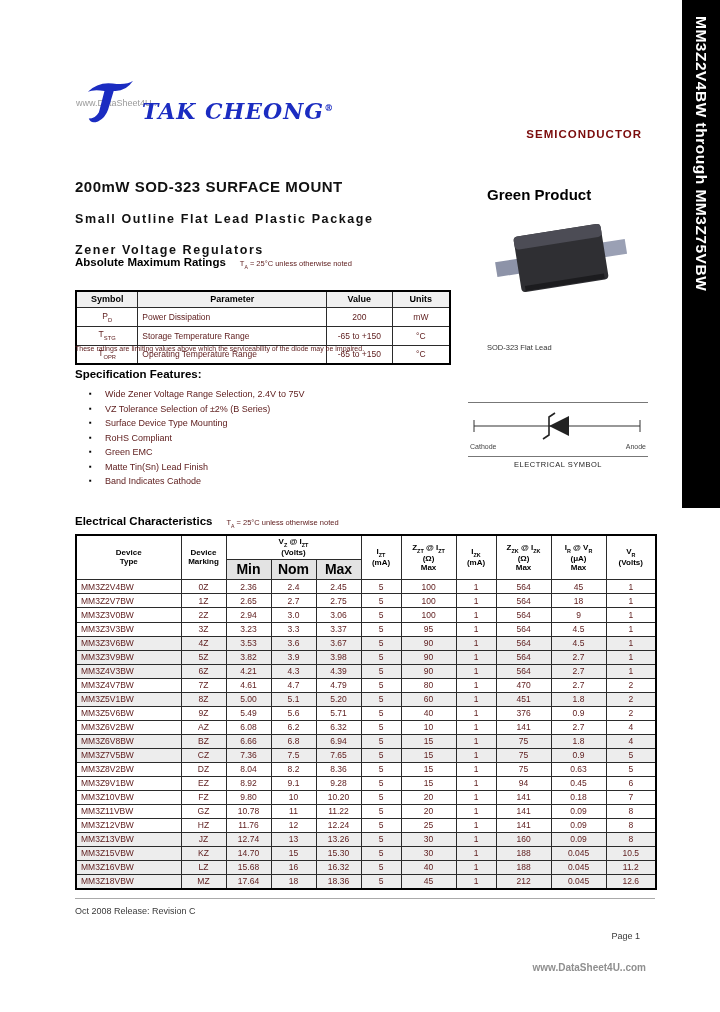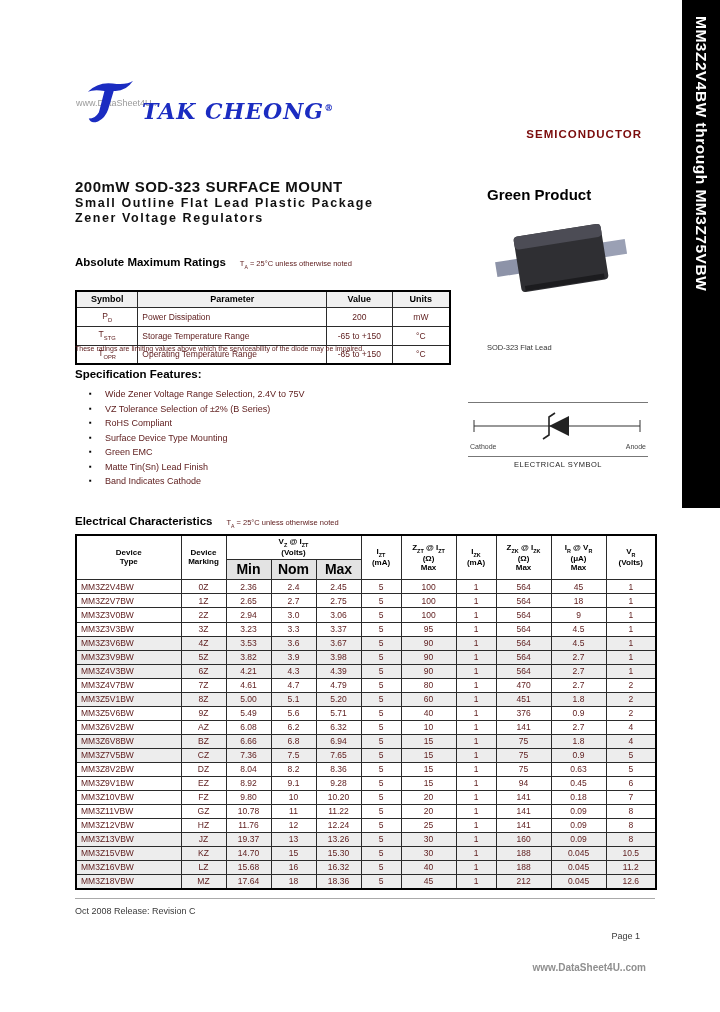--- a/index.html
+++ b/index.html
@@ -22,21 +22,21 @@
   .logo{position:absolute;left:84px;top:78px;display:flex;align-items:flex-end;z-index:1}
   .logo .brand-text{font-family:"DejaVu Serif",serif;font-style:italic;font-weight:bold;
                     color:#1b2cc1;font-size:22px;letter-spacing:1px;margin-left:6px;padding-bottom:6px}
   .logo .reg{font-size:9px;vertical-align:super;color:#1b2cc1;font-weight:bold}
   .semiconductor{position:absolute;right:78px;top:128px;color:#7a0b0b;font-weight:bold;
                  font-size:11.5px;letter-spacing:1px}
 
   
   .title-block{position:absolute;left:75px;top:178px;color:#111}
   .title-l1{font-size:15px;font-weight:bold;letter-spacing:0.5px}
-  .title-l2,.title-l3{font-size:12.5px;font-weight:bold;letter-spacing:1.6px;margin-top:1px}
+  .title-l2,.title-l3{font-size:12.5px;font-weight:bold;letter-spacing:1.6px;margin-top:17px}
   .green-product{position:absolute;left:487px;top:186px;font-size:15px;font-weight:bold;color:#000000}
 
   
   .pkg-fig{position:absolute;left:495px;top:208px;width:132px;height:104px}
   .pkg-caption{position:absolute;left:487px;top:343px;width:150px;font-size:7.5px;color:#333}
 
   
   .sec-head{display:flex;align-items:baseline;gap:14px}
   .sec-head .h{font-size:11.5px;font-weight:bold;color:#000}
   .sec-head .cond{font-size:7.5px;color:#5c1a1a}
@@ -169,22 +169,22 @@
   </div>
   <div class="abs-note">These ratings are limiting values above which the serviceability of the diode may be impaired.</div>
 
   <div class="features">
     <div class="sec-head">
         <span class="h">Specification Features:</span>
       </div>
     <ul>
         <li>Wide Zener Voltage Range Selection, 2.4V to 75V</li>
         <li>VZ Tolerance Selection of ±2% (B Series)</li>
+        <li>Surface Device Type Mounting</li>
         <li>RoHS Compliant</li>
-        <li>Surface Device Type Mounting</li>
         <li>Green EMC</li>
         <li>Matte Tin(Sn) Lead Finish</li>
         <li>Band Indicates Cathode</li>
       </ul>
   </div>
 
   <div class="symbol-fig">
     <span>
       <svg width="178" height="30" viewBox="0 0 178 30">
         <line x1="6" y1="15" x2="172" y2="15" stroke="#333" stroke-width="1.2"></line>
@@ -469,21 +469,21 @@
             <td>5</td>
             <td>25</td>
             <td>1</td>
             <td>141</td>
             <td>0.09</td>
             <td>8</td>
           </tr>
           <tr>
             <td class="dev">MM3Z13VBW</td>
             <td>JZ</td>
-            <td>19.37</td>
+            <td>12.74</td>
             <td>13</td>
             <td>13.26</td>
             <td>5</td>
             <td>30</td>
             <td>1</td>
             <td>160</td>
             <td>0.09</td>
             <td>8</td>
           </tr>
           <tr>

